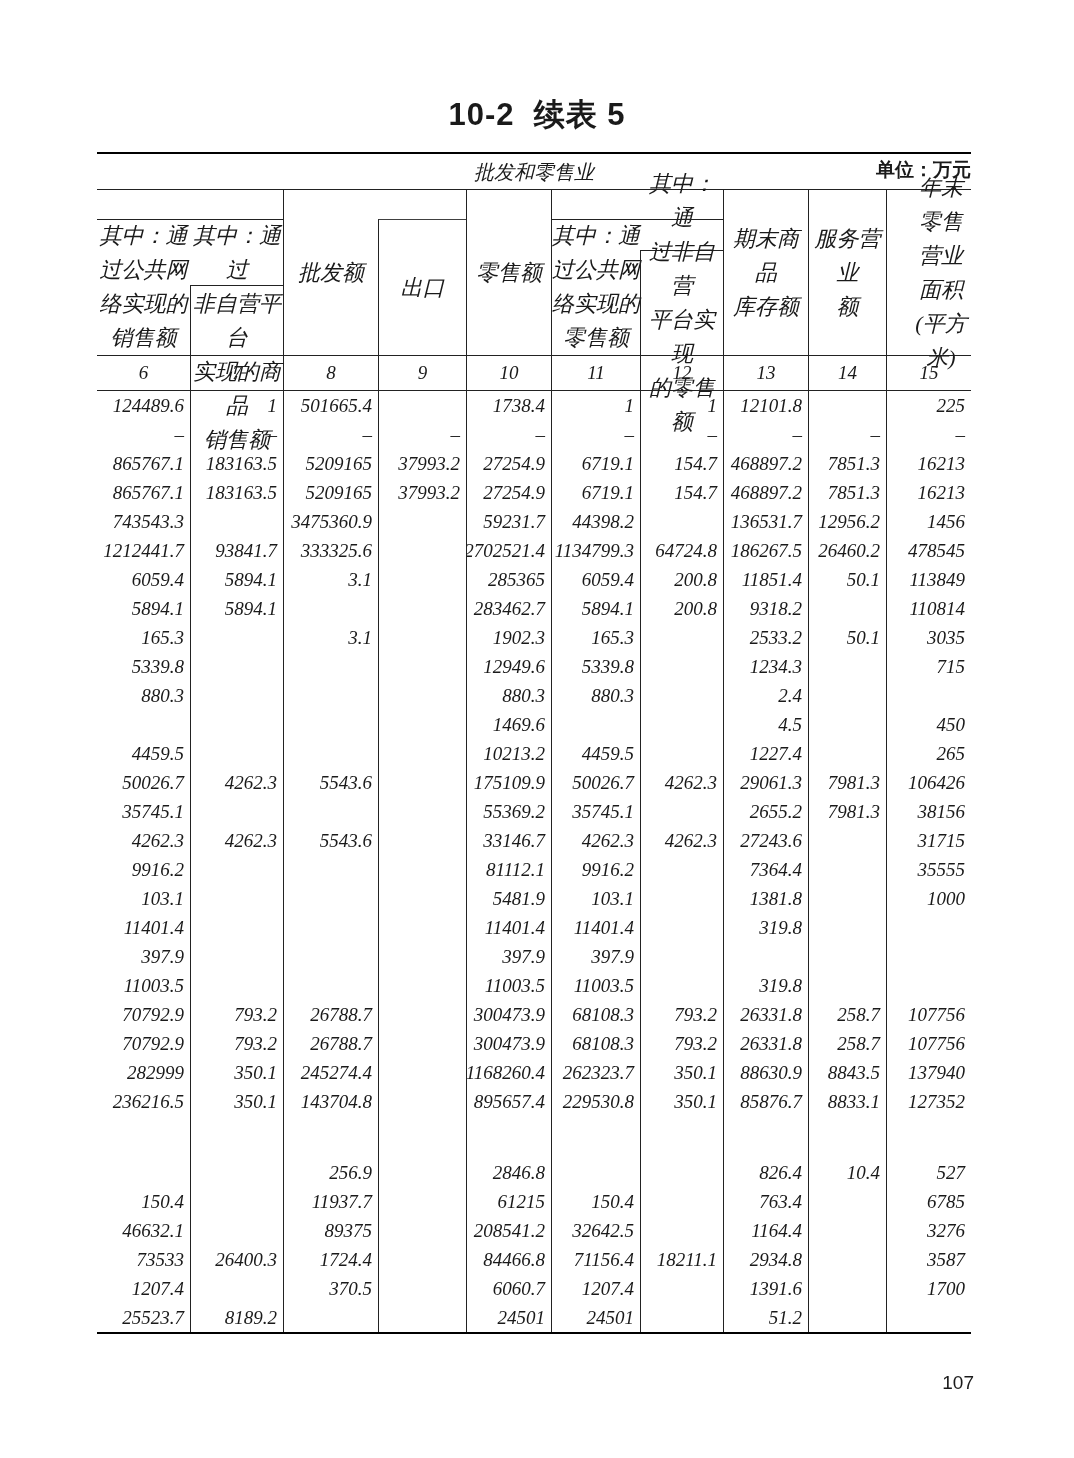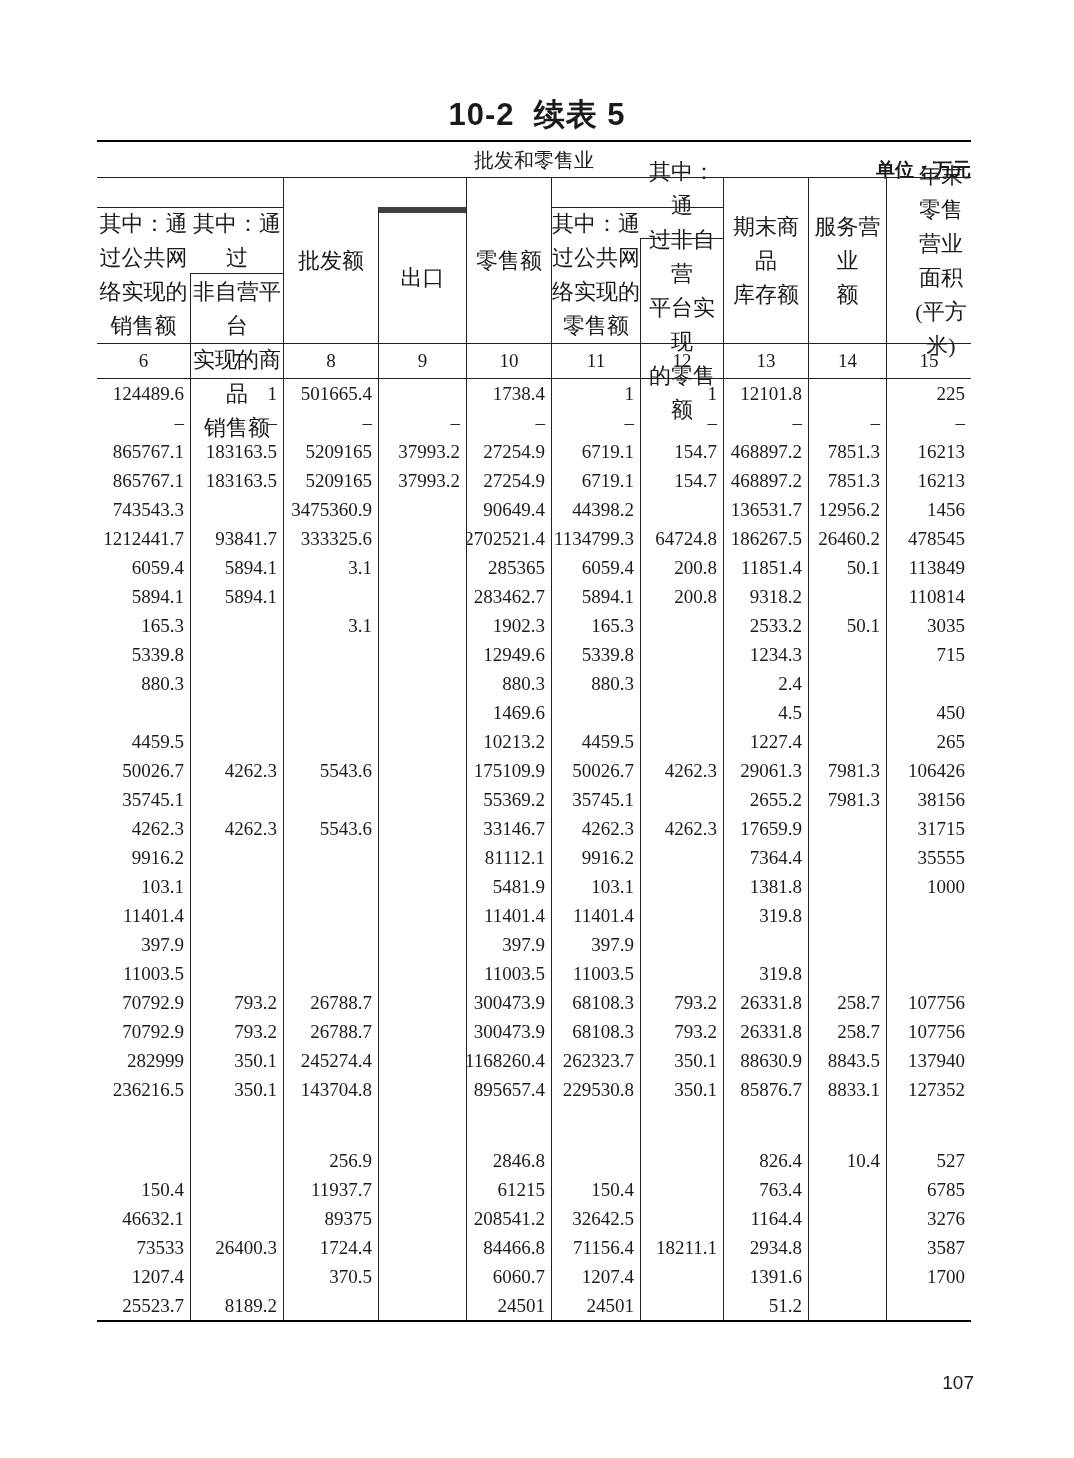--- a/index.html
+++ b/index.html
@@ -20,22 +20,23 @@
     font-weight:bold; font-size:31px; letter-spacing:1px;
     white-space:pre;
   }
   .unit {
     position:absolute; top:130px; right:103px;
     font-family:"Liberation Sans", sans-serif;
     font-weight:bold; font-size:19px;margin-top:27px;
   }
 
   .table {
-    position:absolute; left:97px; top:140px; width:874px;
+    position:absolute; left:97px; top:152px; width:874px;
     border-top:2px solid #000;
+    font-style:italic;
   }
   .span-header {
     height:36px; line-height:36px;
     border-bottom:1px solid #222;
     text-align:center; font-size:20px;
   }
 
   
   .hrow { display:flex; height:165px; font-size:22px; line-height:34px; }
   .hcell { display:flex; align-items:center; justify-content:center;
@@ -46,21 +47,21 @@
   .g1112 { width:172px; position:relative; display:flex; border-left:1px solid #222; }
   .gline { position:absolute; top:29px; left:0; right:0; height:0; border-top:1px solid #222; }
   .c6  { width:93px; margin-top:29px; height:136px; }
   .c7  { width:93px; margin-top:95px; height:105px; border-top:1px solid #222; border-left:1px solid #222; }
   .c11 { width:88px; margin-top:29px; height:136px; }
   .c12 { width:83px; margin-top:60px; height:105px; border-top:1px solid #222; border-left:1px solid #222; }
 
   .c8  { width:95px; }
   .c9wrap { width:88px; position:relative; }
   .c9inner { position:absolute; top:29px; left:0; right:0; bottom:0;
-             border-top:6px solid #404040; border-left:1px solid #222;
+             border-top:1px solid #404040; border-left:1px solid #222;
              display:flex; align-items:center; justify-content:center; text-align:center; white-space:pre-line; }
   .c10 { width:85px; }
   .c13 { width:85px; }
   .c14 { width:78px; }
   .c15 { width:85px;padding-left:24px; }
 
   
   .numrow { display:flex; height:36px; border-top:1px solid #222; border-bottom:1px solid #222; }
   .ncell { display:flex; align-items:center; justify-content:center; font-size:19px; }
 
@@ -193,21 +194,21 @@
           <div class="tcell w6">154.7</div>
           <div class="tcell w7">468897.2</div>
           <div class="tcell w8">7851.3</div>
           <div class="tcell w9">16213</div>
         </div>
         <div class="trow">
           <div class="tcell w0">743543.3</div>
           <div class="tcell w1"></div>
           <div class="tcell w2">3475360.9</div>
           <div class="tcell w3"></div>
-          <div class="tcell w4">90649.4</div>
+          <div class="tcell w4">59231.7</div>
           <div class="tcell w5">44398.2</div>
           <div class="tcell w6"></div>
           <div class="tcell w7">136531.7</div>
           <div class="tcell w8">12956.2</div>
           <div class="tcell w9">1456</div>
         </div>
         <div class="trow">
           <div class="tcell w0">1212441.7</div>
           <div class="tcell w1">93841.7</div>
           <div class="tcell w2">333325.6</div>
@@ -328,21 +329,21 @@
           <div class="tcell w9">38156</div>
         </div>
         <div class="trow">
           <div class="tcell w0">4262.3</div>
           <div class="tcell w1">4262.3</div>
           <div class="tcell w2">5543.6</div>
           <div class="tcell w3"></div>
           <div class="tcell w4">33146.7</div>
           <div class="tcell w5">4262.3</div>
           <div class="tcell w6">4262.3</div>
-          <div class="tcell w7">17659.9</div>
+          <div class="tcell w7">27243.6</div>
           <div class="tcell w8"></div>
           <div class="tcell w9">31715</div>
         </div>
         <div class="trow">
           <div class="tcell w0">9916.2</div>
           <div class="tcell w1"></div>
           <div class="tcell w2"></div>
           <div class="tcell w3"></div>
           <div class="tcell w4">81112.1</div>
           <div class="tcell w5">9916.2</div>

